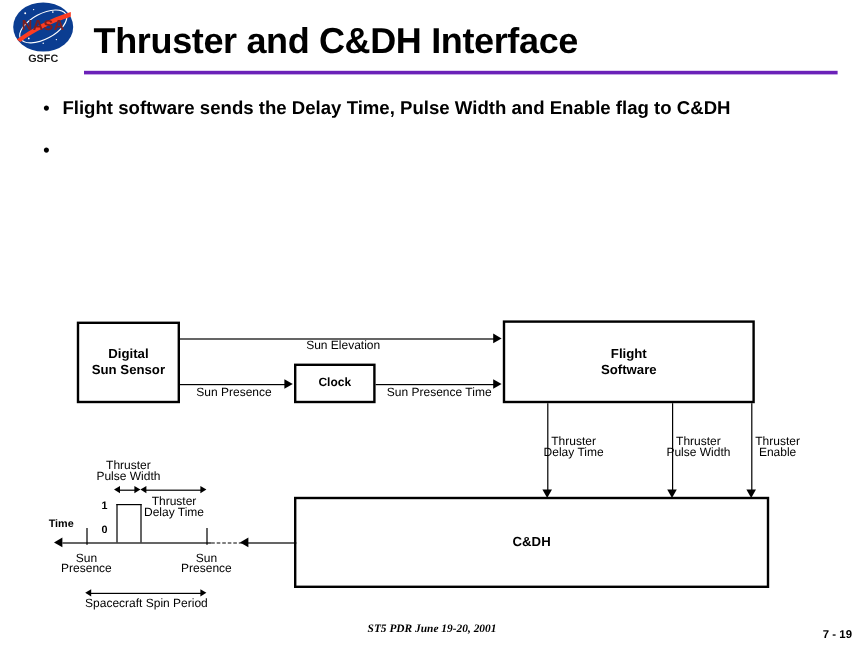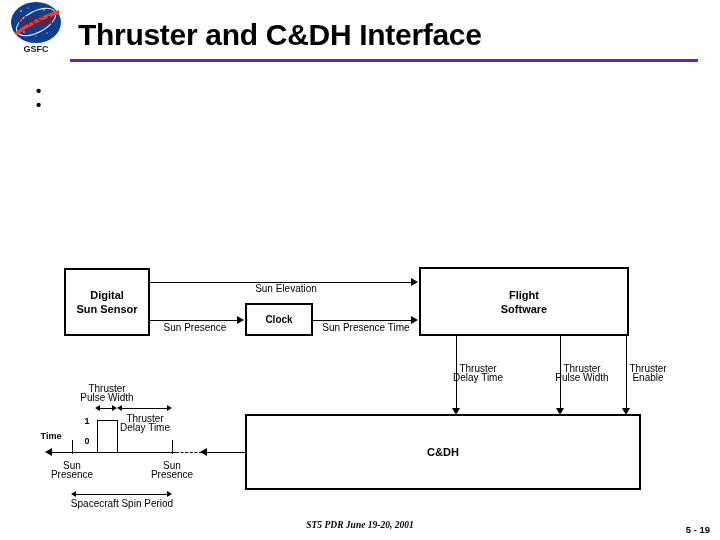--- a/index.html
+++ b/index.html
@@ -83,20 +83,21 @@
   </div>
   <div id="gsfc-label">GSFC</div>
 </div>
 
 <div id="page-title">Thruster and C&amp;DH Interface</div>
 <div id="title-rule"></div>
 
 <div id="bullets">
   <div class="bullet">
     <span class="dot">•</span>
+    <span>Flight software sends the Delay Time, Pulse Width and Enable flag to C&amp;DH</span>
   </div>
   <div class="bullet">
     <span class="dot">•</span>
   </div>
 </div>
 
 <div id="diagram">
 
   <div class="box" style="left:64px;top:16px;width:86px;height:68px;font-size:11px;line-height:14px;">
     <div>
@@ -199,13 +200,13 @@
   </div>
 
   <div class="hline" style="left:75px;top:242px;width:95px;"></div>
   <div class="sarw left" style="left:71px;top:239px;"></div>
   <div class="sarw right" style="left:167px;top:239px;"></div>
   <div class="lbl" style="left:62px;top:247px;width:120px;">Spacecraft Spin Period</div>
 
 </div>
 
 <div id="footer-text">ST5 PDR June 19-20, 2001</div>
-<div id="page-number">5 - 19</div>
+<div id="page-number">7 - 19</div>
 
 </body></html>

